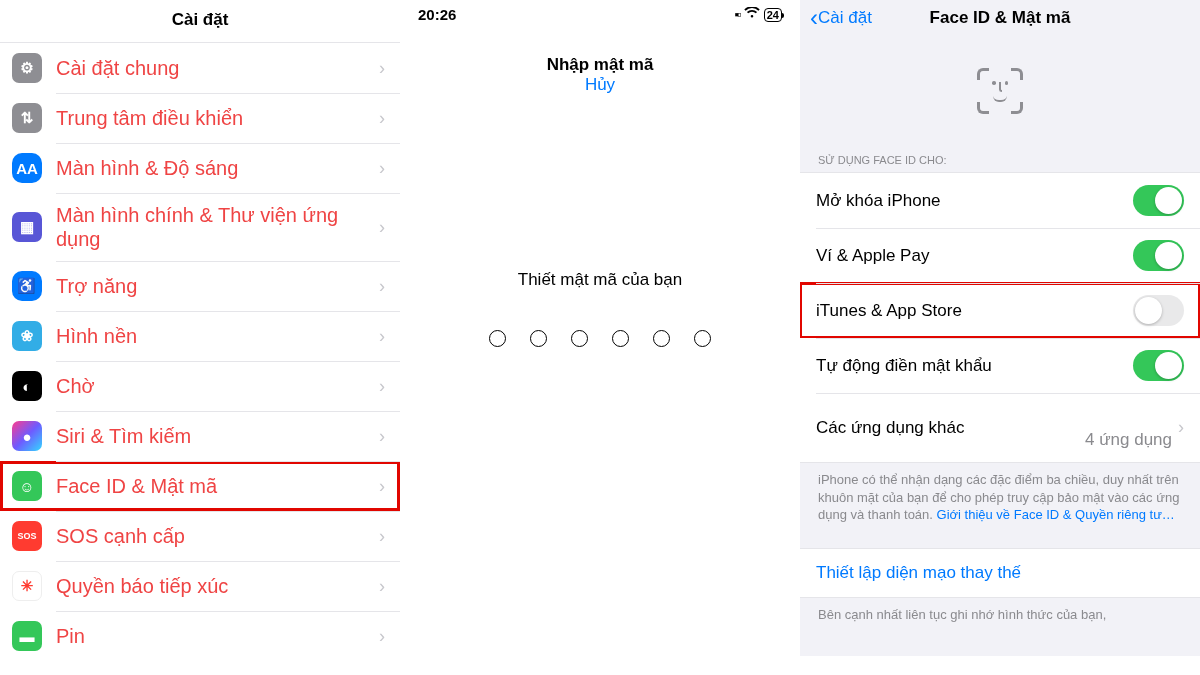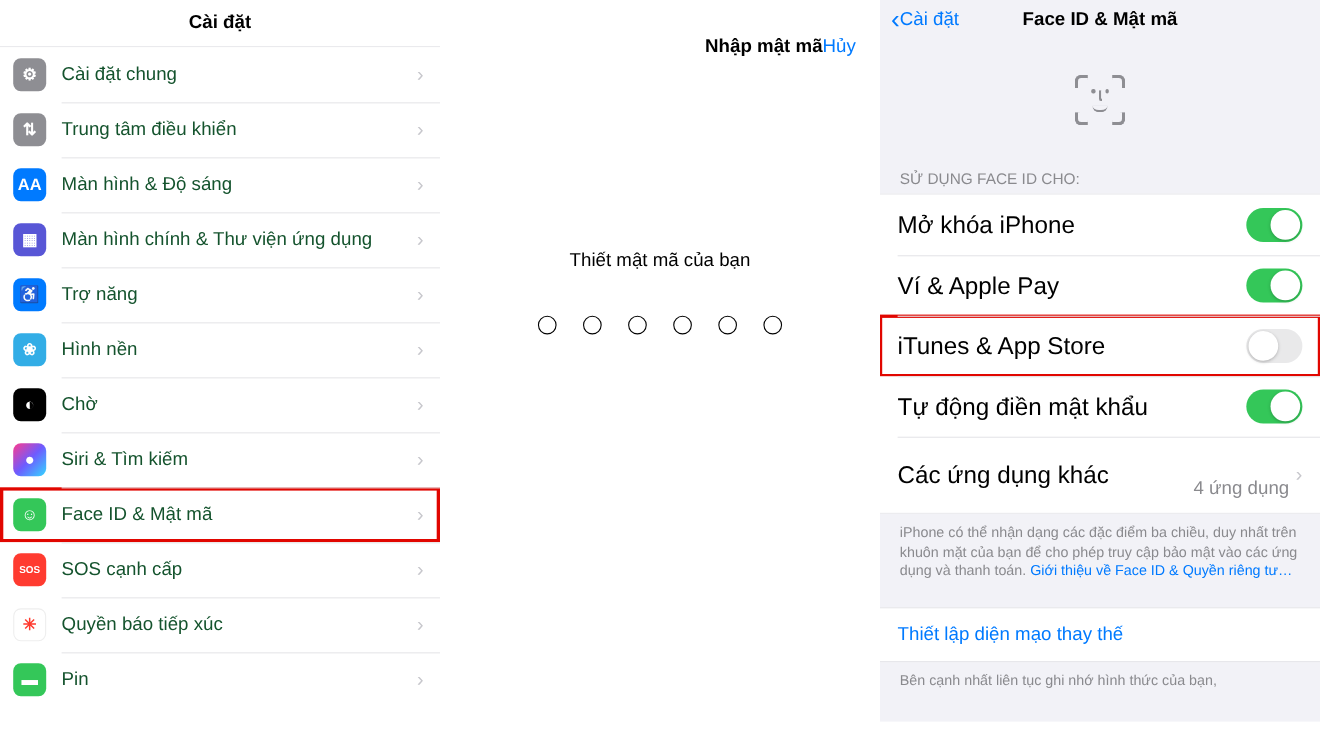--- a/index.html
+++ b/index.html
@@ -26,33 +26,34 @@
   .p1-row + .p1-row::before {
     content: ""; position: absolute; left: 56px; right: 0; top: 0;
     height: 1px; background: #e5e5e9;
   }
   .p1-icon {
     width: 30px; height: 30px; border-radius: 7px;
     display: flex; align-items: center; justify-content: center;
     flex-shrink: 0; margin-right: 14px;
     color: #fff; font-size: 16px;
   }
-  .p1-label { flex: 1; font-size: 17px; color: #14532d; line-height: 1.2; }
+  .p1-label { flex: 1; font-size: 20px; color: #ef4444; line-height: 1.2; }
   .p1-chevron { color: #c7c7cc; font-size: 18px; }
   .p1-highlight { outline: 3px solid #e10600; outline-offset: -3px; }
 
   
   .p2-status {
     display: flex; justify-content: space-between; align-items: center;
     padding: 6px 18px 0; font-size: 15px; font-weight: 600;
   }
   .p2-icons { display: flex; align-items: center; gap: 4px; font-size: 13px; }
   .p2-nav {
     display: flex; justify-content: flex-end; align-items: center;
     padding: 32px 22px 0;
+    flex-direction: column;
   }
   .p2-spacer { width: 52px; }
   .p2-title { font-size: 17px; font-weight: 600; }
   .p2-cancel { font-size: 17px; color: #007aff; text-align: right; }
   .p2-center {
     display: flex; flex-direction: column; align-items: center; justify-content: center;
     gap: 40px; margin-top: 175px;
   }
   .p2-prompt { font-size: 17px; }
   .p2-dots { display: flex; gap: 24px; }
@@ -71,32 +72,32 @@
   .p3-faceid .tr { top: 0; right: 0; border-left: 0; border-bottom: 0; border-top-right-radius: 6px; }
   .p3-faceid .bl { bottom: 0; left: 0; border-right: 0; border-top: 0; border-bottom-left-radius: 6px; }
   .p3-faceid .br { bottom: 0; right: 0; border-left: 0; border-top: 0; border-bottom-right-radius: 6px; }
   .p3-faceid .face { position: absolute; inset: 10px; }
   .p3-faceid .eye { position: absolute; width: 3.5px; height: 3.5px; background: #8e8e93; border-radius: 50%; top: 3px; }
   .p3-faceid .eye.l { left: 5px; } .p3-faceid .eye.r { right: 5px; }
   .p3-faceid .nose { position: absolute; left: 12px; top: 4px; width: 3px; height: 10px; border-left: 2.5px solid #8e8e93; border-bottom: 2.5px solid #8e8e93; border-bottom-left-radius: 3px; }
   .p3-faceid .mouth { position: absolute; left: 6px; right: 6px; bottom: 2px; height: 6px; border: 2.5px solid #8e8e93; border-top: 0; border-left: 0; border-right: 0; border-radius: 0 0 10px 10px; }
 
   .p3-section-header {
-    font-size: 14px; color: #8a8a8e; padding: 22px 18px 6px; text-transform: uppercase;
+    font-size: 11px; color: #8a8a8e; padding: 22px 18px 6px; text-transform: uppercase;
   }
   .p3-list { background: #fff; border-top: 1px solid #e5e5e9; border-bottom: 1px solid #e5e5e9; }
   .p3-row {
     display: flex; align-items: center; padding: 12px 16px;
     position: relative; background: #fff;
   }
   .p3-row + .p3-row::before {
     content: ""; position: absolute; left: 16px; right: 0; top: 0;
     height: 1px; background: #e5e5e9;
   }
-  .p3-row-label { flex: 1; font-size: 22px; }
+  .p3-row-label { flex: 1; font-size: 17px; }
   .p3-row-detail { color: #8a8a8e; font-size: 17px; margin-right: 6px; margin-top: 25px; }
   .p3-row-chev { color: #c7c7cc; font-size: 18px; }
   .p3-highlight { outline: 3px solid #e10600; outline-offset: -2px; }
 
   .switch {
     width: 51px; height: 31px; border-radius: 16px; position: relative; flex-shrink: 0;
   }
   .switch.on { background: #34c759; }
   .switch.off { background: #e9e9ea; }
   .knob {
@@ -125,21 +126,21 @@
     font-size: 11px; font-weight: 700; position: relative;
   }
   .batt-box::after {
     content: ""; position: absolute; right: -3px; top: 4px; width: 2px; height: 5px;
     background: #000; border-radius: 0 2px 2px 0;
   }
 
   
   .bg-gray  { background: #8e8e93; }
   .bg-gray2 { background: #8e8e93; }
-  .bg-blue  { background: #007aff; }
+  .bg-blue  { background: #007aff; border-radius: 10px; }
   .bg-indigo{ background: #5856d6; }
   .bg-cyan  { background: #32ade6; }
   .bg-black { background: #000; }
   .bg-siri  { background: linear-gradient(135deg,#ff3b8d,#6e5bff,#32d8ff); }
   .bg-green { background: #34c759; }
   .bg-red   { background: #ff3b30; }
   .bg-white { background: #fff; border: 1px solid #eee; color: #ff3b30; }
   .bg-batt  { background: #34c759; }
 </style>
 </head>
@@ -205,20 +206,32 @@
       </div>
       <div class="p1-row">
         <div class="p1-icon bg-batt" style="font-size:15px;font-weight:700;">▬</div>
         <div class="p1-label">Pin</div>
         <div class="p1-chevron">›</div>
       </div>
     </div>
 </div>
 
 <div class="panel">
+  <div class="p2-status">
+    <span>20:26</span>
+    <span class="p2-icons">
+      <span class="signal">▪▫</span>
+      <span class="wifi">
+        <svg width="16" height="12" viewBox="0 0 16 12">
+            <path d="M8 10.5a1.3 1.3 0 100-2.6 1.3 1.3 0 000 2.6zM4.2 6.3a5.4 5.4 0 017.6 0l1.3-1.3a7.2 7.2 0 00-10.2 0l1.3 1.3zM1.6 3.7a9 9 0 0112.8 0L15.7 2.4a10.9 10.9 0 00-15.4 0L1.6 3.7z" fill="#000"></path>
+          </svg>
+      </span>
+      <span class="batt-box">24</span>
+    </span>
+  </div>
 
   <div class="p2-nav">
     <span class="p2-spacer"></span>
     <span class="p2-title">Nhập mật mã</span>
     <span class="p2-cancel">Hủy</span>
   </div>
 
   <div class="p2-center">
     <div class="p2-prompt">Thiết mật mã của bạn</div>
     <div class="p2-dots" id="p2-dots">

